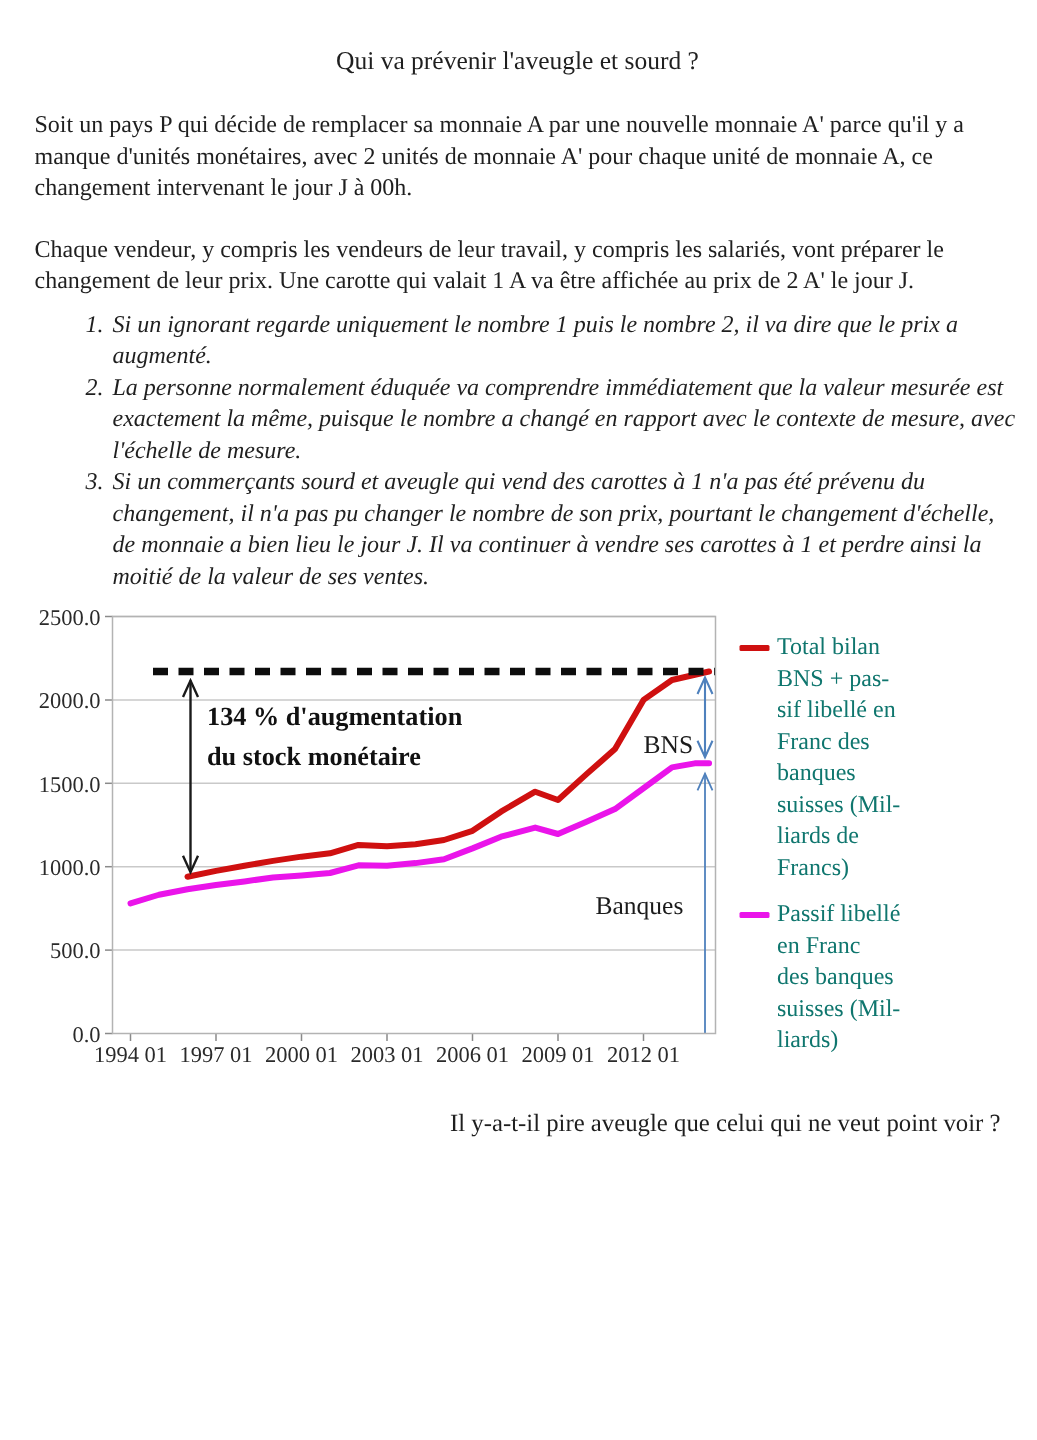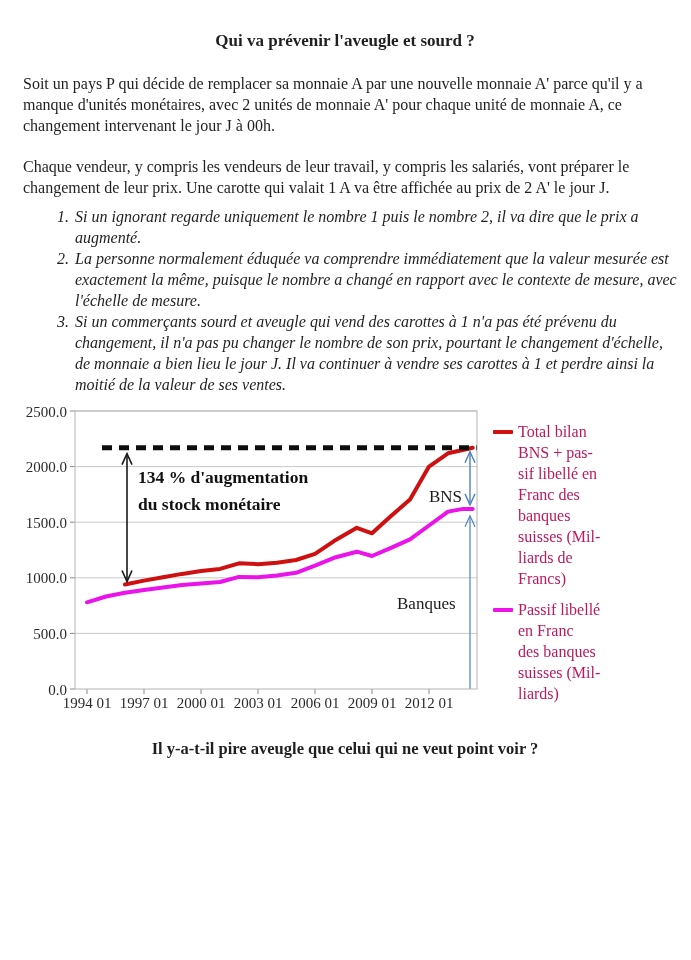--- a/index.html
+++ b/index.html
@@ -3,21 +3,21 @@
 <meta charset="utf-8">
 <style>
   html,body{margin:0;padding:0;}
   body{
     width:691px;height:960px;background:#ffffff;overflow:hidden;
     font-family:"Liberation Serif", serif;color:#1f1f1f;
   }
   .page{width:691px;height:960px;position:relative;}
   .doc-title{
     margin:30px 24px 0 23px;text-align:center;
-    font-weight:bold;font-size:17px;line-height:21px;
+    font-weight:normal;font-size:17px;line-height:21px;
   }
   .para{
     margin:0;padding:0 40px 0 23px;
     font-size:16px;line-height:21px;text-align:left;
   }
   .para.mt{margin-top:22px;}
   .para.mt2{margin-top:20px;}
   .numbered-list{
     margin:8px 14px 0 23px;padding-left:50px;
     font-size:16px;line-height:21px;font-style:italic;
@@ -25,29 +25,29 @@
   .numbered-list li{padding-left:2px;}
   .chart-row{
     position:relative;height:318px;margin:6px 0 0 20px;width:671px;
   }
   #chart-svg{position:absolute;left:0;top:0;}
   .tick-label{font-size:15px;fill:#2a2a2a;font-family:"Liberation Serif",serif;}
   .ann{font-size:17px;fill:#1a1a1a;font-family:"Liberation Serif",serif;}
   .ann-bold{font-size:17.5px;font-weight:bold;fill:#111;font-family:"Liberation Serif",serif;}
   .legend{
     position:absolute;left:473px;top:20px;width:196px;
-    font-size:16px;line-height:21px;color:#be185d;
+    font-size:16px;line-height:21px;color:#0f766e;
   }
   .legend-entry{display:flex;align-items:flex-start;margin:0 0 10px 0;}
   .legend-marker{flex:0 0 20px;height:4px;margin:9px 5px 0 0;border-radius:1px;}
   .legend-text{white-space:pre-line;}
   .indented-line{padding-left:87px;}
   .closing-line{
-    margin:19px 24px 0 23px;text-align:center;
-    font-weight:bold;font-size:16.5px;line-height:21px;
+    margin:19px 24px 0 23px;text-align:right;
+    font-weight:normal;font-size:16.5px;line-height:21px;
   }
 </style>
 </head>
 <body>
 
 <div class="page">
 
   <div class="doc-title">Qui va prévenir l'aveugle et sourd ?</div>
 
   <p class="para mt">Soit un pays P qui décide de remplacer sa monnaie A par une nouvelle monnaie A' parce qu'il y a manque d'unités monétaires, avec 2 unités de monnaie A' pour chaque unité de monnaie A, ce changement intervenant le jour J à 00h.</p>

